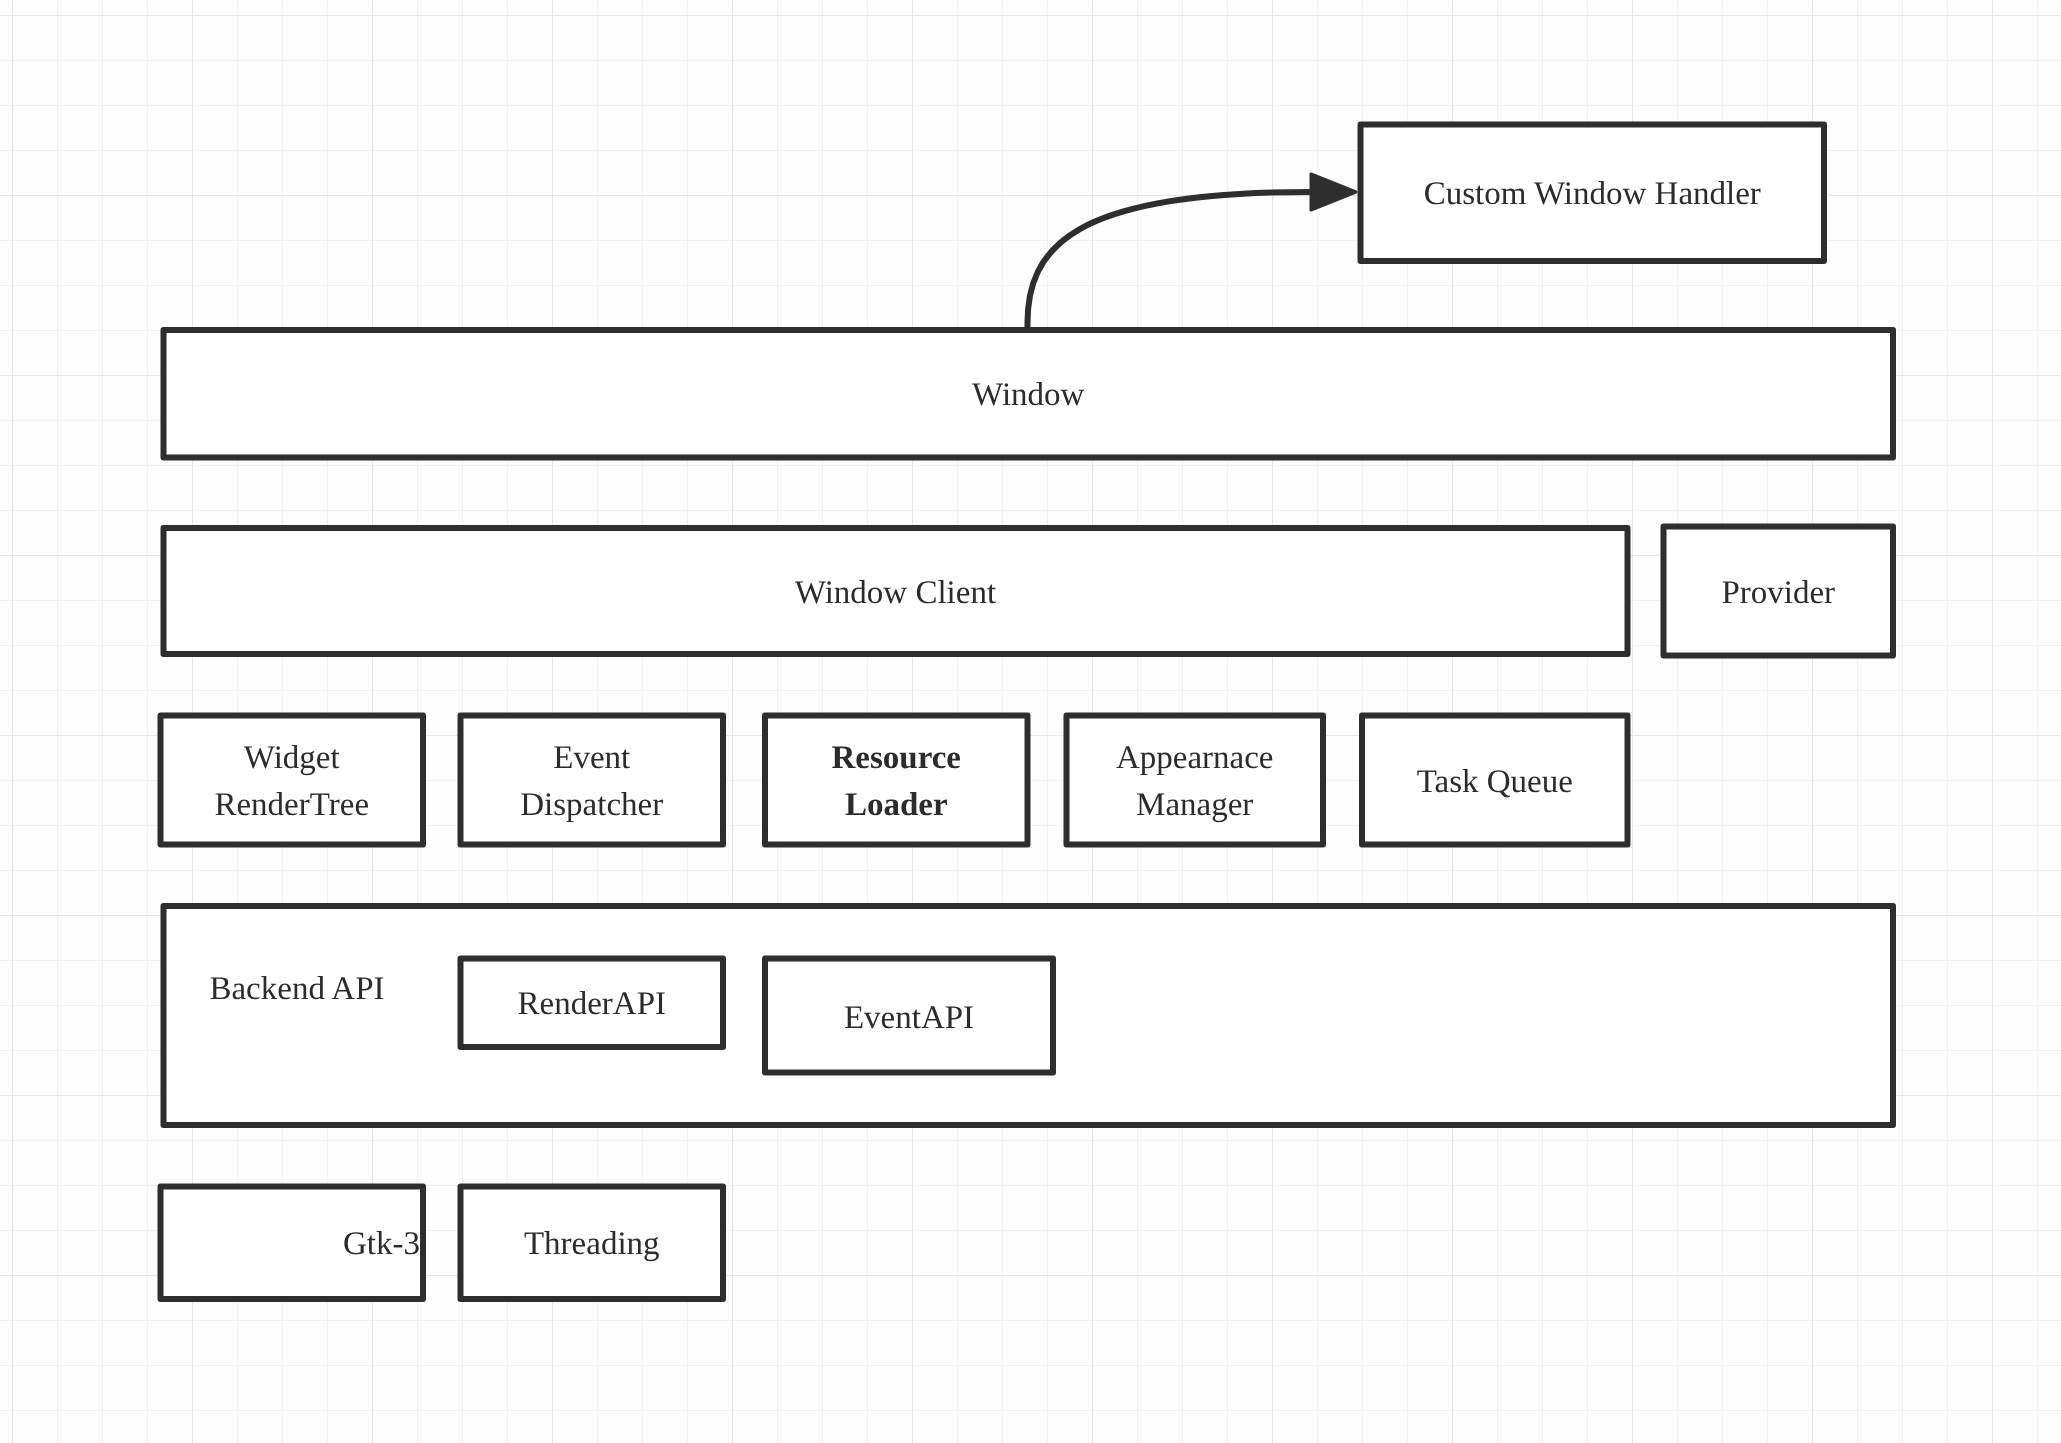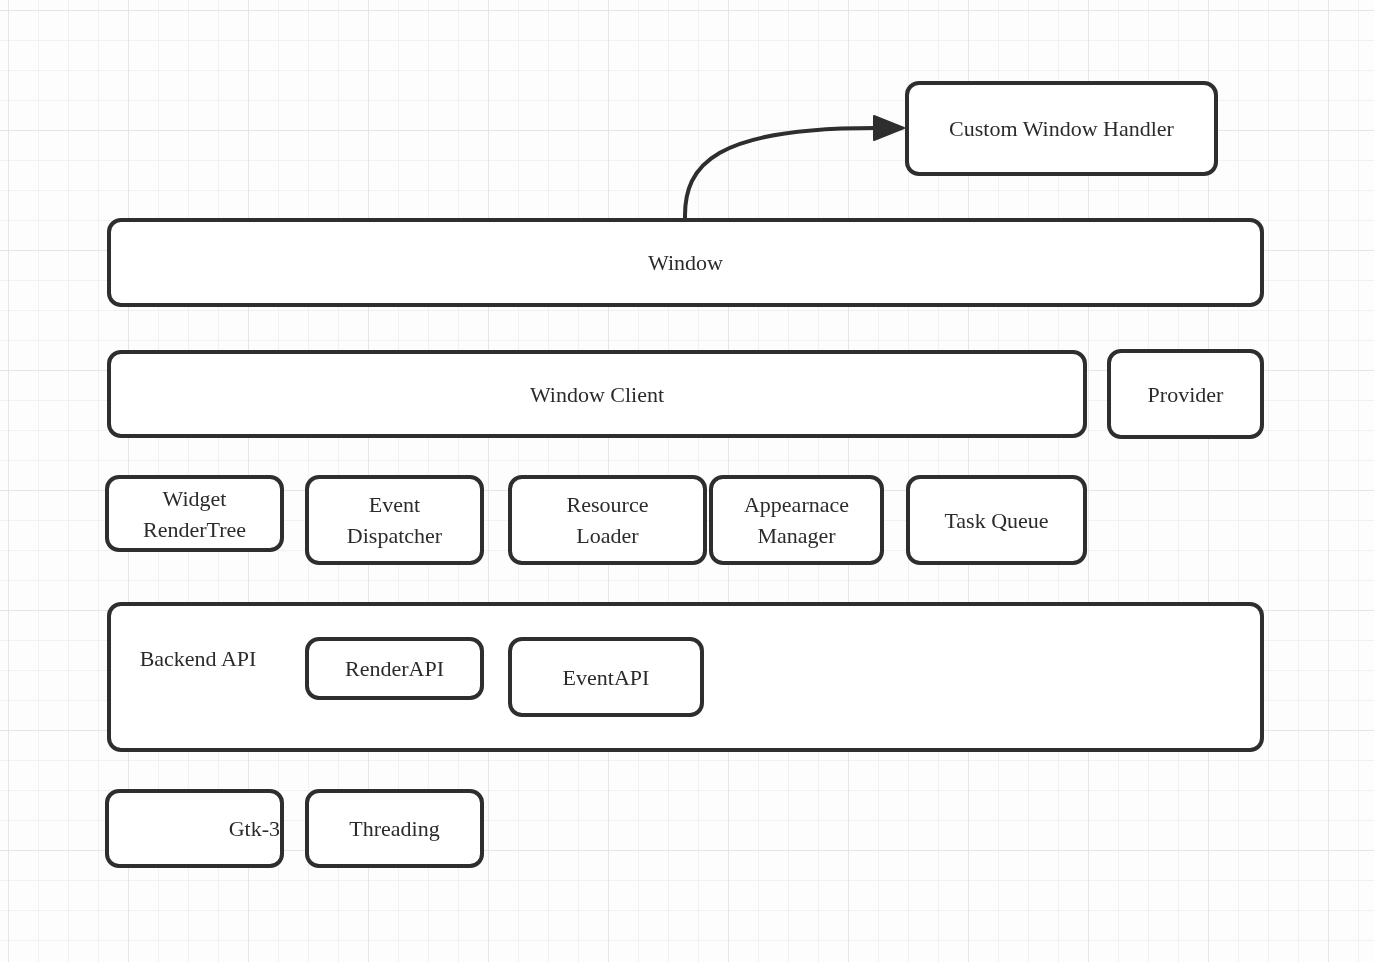--- a/index.html
+++ b/index.html
@@ -21,21 +21,21 @@
       linear-gradient(to right, #f1f1f1 1px, transparent 1px),
       linear-gradient(to bottom, #f1f1f1 1px, transparent 1px);
     background-size: 120px 120px, 120px 120px, 30px 30px, 30px 30px;
     background-position: 8px 10px, 8px 10px, 8px 10px, 8px 10px;
   }
   .node {
     position: absolute;
     box-sizing: border-box;
     background: #ffffff;
     border: 4px solid #2e2e2e;
-    border-radius: 14px;
+    border-radius: 2px;
     display: flex;
     align-items: center;
     justify-content: center;
     text-align: center;
   }
   .node-label {
     color: #2b2b2b;
     font-size: 22px;
     line-height: 31px;
     white-space: pre-line;
@@ -53,23 +53,23 @@
     top: 0;
     pointer-events: none;
   }
   .edges-layer .edge-path { pointer-events: stroke; }
 
   
   #n-custom-window-handler { left: 905px;  top: 81px;  width: 313px;  height: 95px;  }
   #n-window                { left: 107px;  top: 218px; width: 1157px; height: 89px;  }
   #n-window-client         { left: 107px;  top: 350px; width: 980px;  height: 88px;  }
   #n-provider              { left: 1107px; top: 349px; width: 157px;  height: 90px;  }
-  #n-widget-rendertree     { left: 105px;  top: 475px; width: 179px;  height: 77px; font-family: Liberation Serif, serif;  }
+  #n-widget-rendertree     { left: 105px;  top: 475px; width: 179px;  height: 90px; font-family: Liberation Serif, serif;  }
   #n-event-dispatcher      { left: 305px;  top: 475px; width: 179px;  height: 90px;  }
-  #n-resource-loader       { left: 508px;  top: 475px; width: 199px;  height: 90px;  }
+  #n-resource-loader       { left: 508px;  top: 475px; width: 179px;  height: 90px; font-weight: bold;  }
   #n-appearnace-manager    { left: 709px;  top: 475px; width: 175px;  height: 90px;  }
   #n-task-queue            { left: 906px;  top: 475px; width: 181px;  height: 90px;  }
   #n-backend-api           { left: 107px;  top: 602px; width: 1157px; height: 150px; }
   #l-backend-api           { left: 113px;  top: 602px; width: 170px;  height: 112px; font-family: Liberation Serif, serif; }
   #n-render-api            { left: 305px;  top: 637px; width: 179px;  height: 63px;  }
   #n-event-api             { left: 508px;  top: 637px; width: 196px;  height: 80px;  }
   #n-gtk-3                 { left: 105px;  top: 789px; width: 179px;  height: 79px; justify-content: flex-end;  }
   #n-threading             { left: 305px;  top: 789px; width: 179px;  height: 79px;  }
 </style>
 </head>

